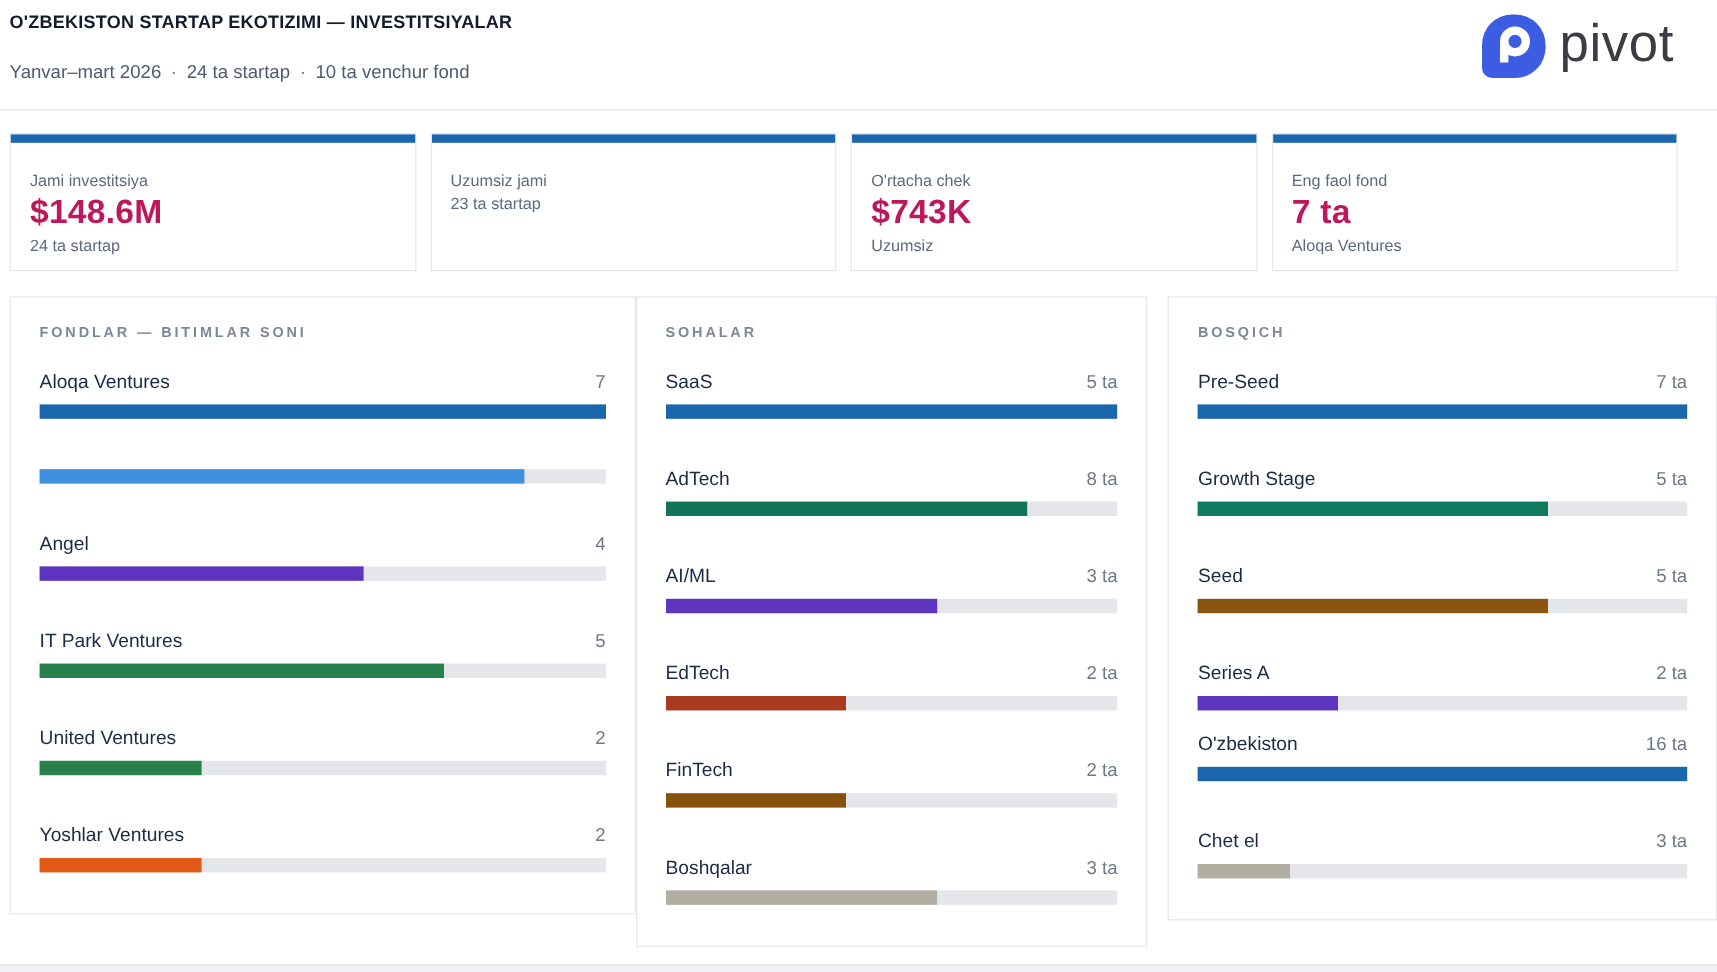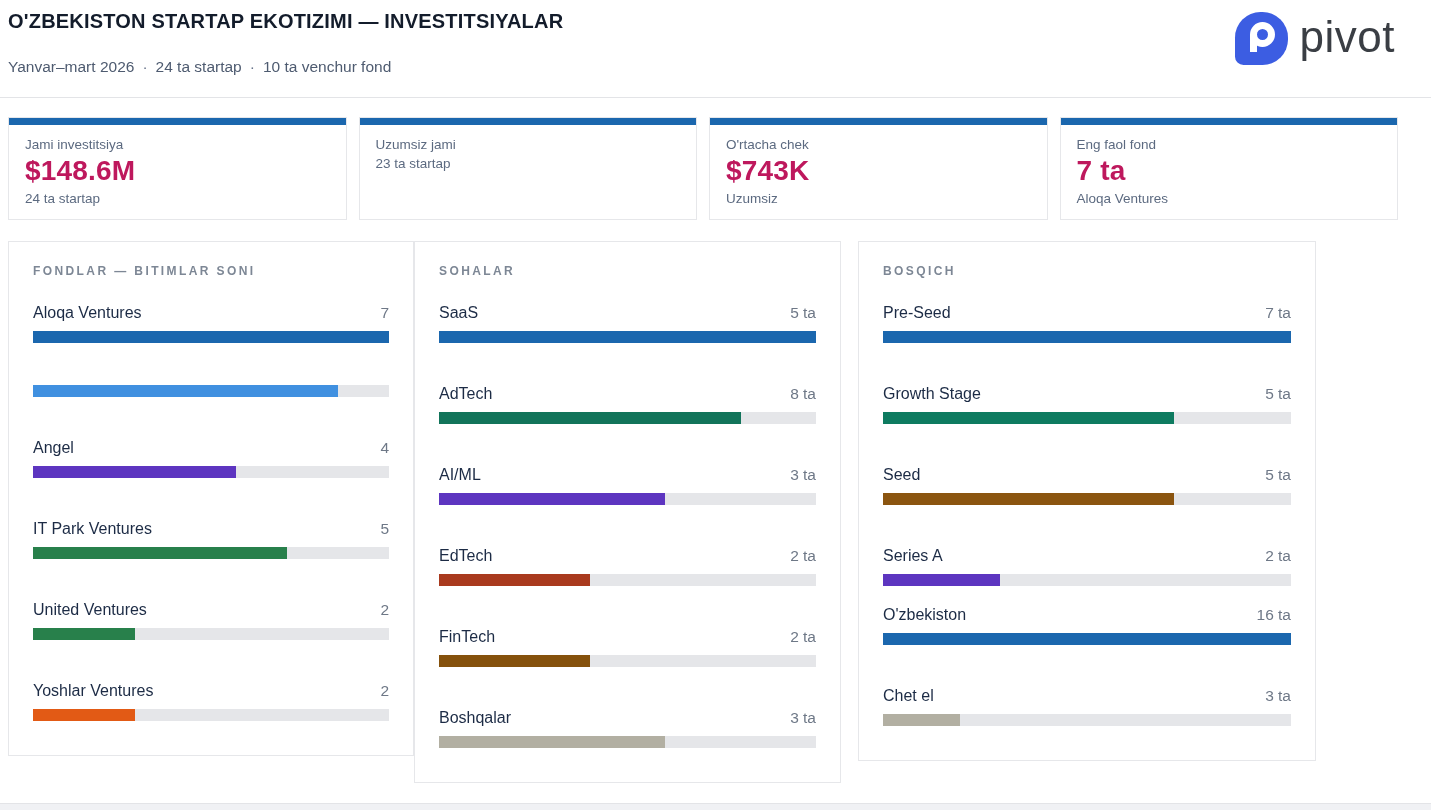--- a/index.html
+++ b/index.html
@@ -2,43 +2,43 @@
 <html><head>
 <meta charset="utf-8">
 <style>
   * { box-sizing: border-box; }
   html,body { margin:0; padding:0; }
   body {
     width:1431px; height:810px; overflow:hidden; background:#ffffff;
     font-family:"Liberation Sans", sans-serif; color:#1c2b45;
   }
   .header { position:relative; padding:10px 8px 0 8px; }
-  .page-title { font-size:20px; font-weight:700; color:#131c2b; letter-spacing:0.2px; }
+  .page-title { font-size:15px; font-weight:700; color:#131c2b; letter-spacing:0.2px; }
   .subtitle { margin-top:25px; font-size:15.5px; color:#4e5b70; }
   .subtitle .sep { margin:0 8px; color:#67738a; }
   .logo { position:absolute; top:12px; right:36px; display:flex; align-items:center; gap:12px; }
   .logo-mark {
     width:53px; height:53px; background:#3c5de2;
     border-radius:48% 48% 48% 16%;
     display:flex; align-items:center; justify-content:center;
   }
   .logo-word { font-size:44px; font-weight:400; color:#3a3e44; letter-spacing:0.5px; line-height:1; padding-bottom:4px; }
   .divider { height:1px; background:#e3e4e7; margin-top:21px; }
 
   .kpis { display:flex; gap:12px; margin:19px 0 0 8px; width:1390px; }
   .kpi { flex:1; border:1px solid #e6e7ea; background:#fff; }
   .kpi-accent { height:7px; }
   .kpi-body { padding:12px 16px 13px; }
-  .kpi-label { font-size:13.5px; color:#5c6a80; }
+  .kpi-label { font-size:13.5px; color:#5c6a80;margin-top:12px; }
   .kpi-value { font-size:28px; font-weight:700; color:#be185d; margin-top:3px; letter-spacing:0.2px; }
   .kpi-sub { font-size:13.5px; color:#5c6a80; margin-top:4px; }
 
   .cols { display:flex; margin:21px 0 0 8px; align-items:flex-start; }
   .panel { border:1px solid #e6e7ea; background:#fff; padding:22px 24px 34px; }
-  .panel-1 { width:406px; }
+  .panel-1 { width:522px; }
   .panel-2 { width:427px; }
   .panel-3 { width:458px; margin-left:17px; }
   .chart-group.sec2 { margin-top:20px; }
   .panel-title { font-size:12px; font-weight:700; letter-spacing:2.4px; color:#7d8795; margin-bottom:26px; }
   .row { margin-bottom:42px; }
   .chart-group .row:last-child { margin-bottom:0; }
   .row-head { display:flex; justify-content:space-between; align-items:baseline; margin-bottom:9px; }
   .row-label { font-size:16px; color:#1c2b45; }
   .row-value { font-size:15.5px; color:#6e7887; }
   .track { height:12px; background:#e5e6e9; }

